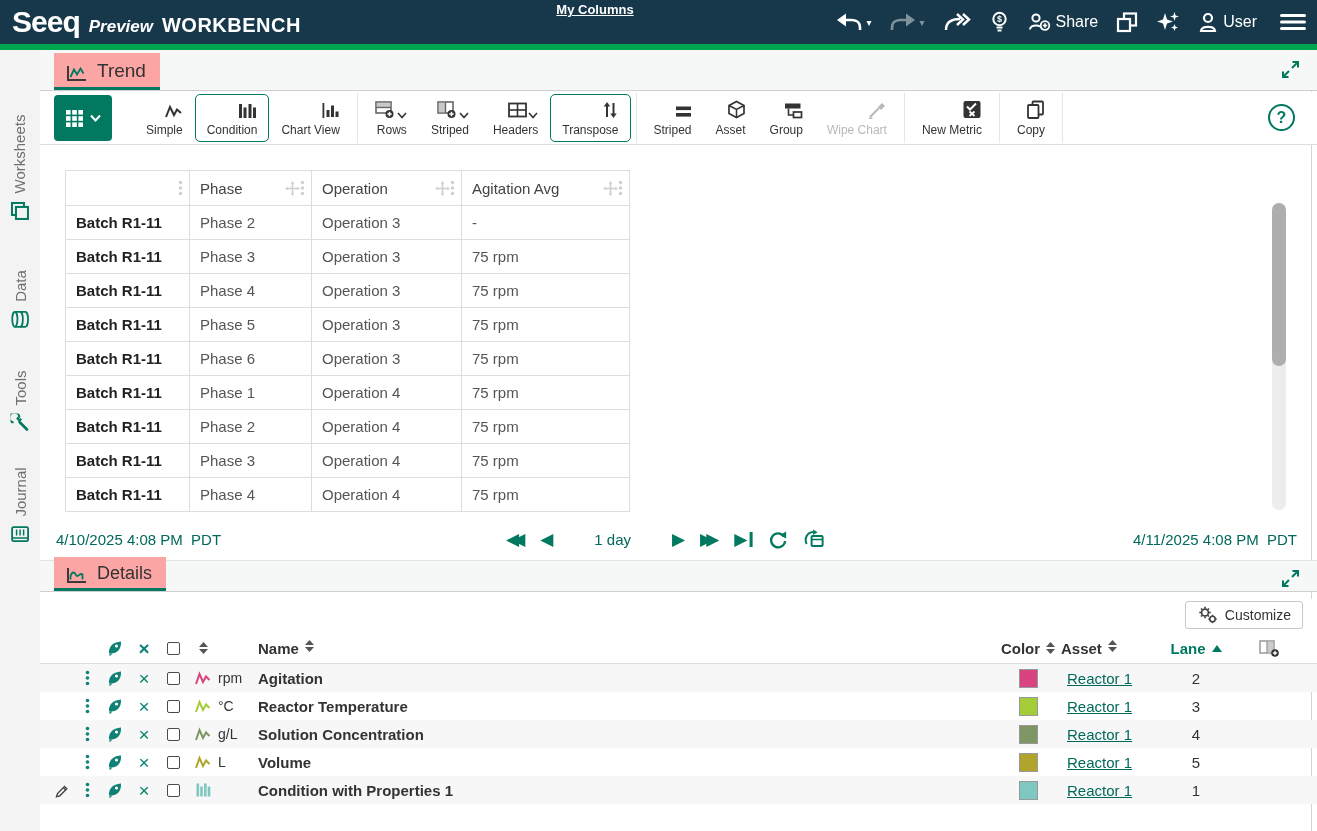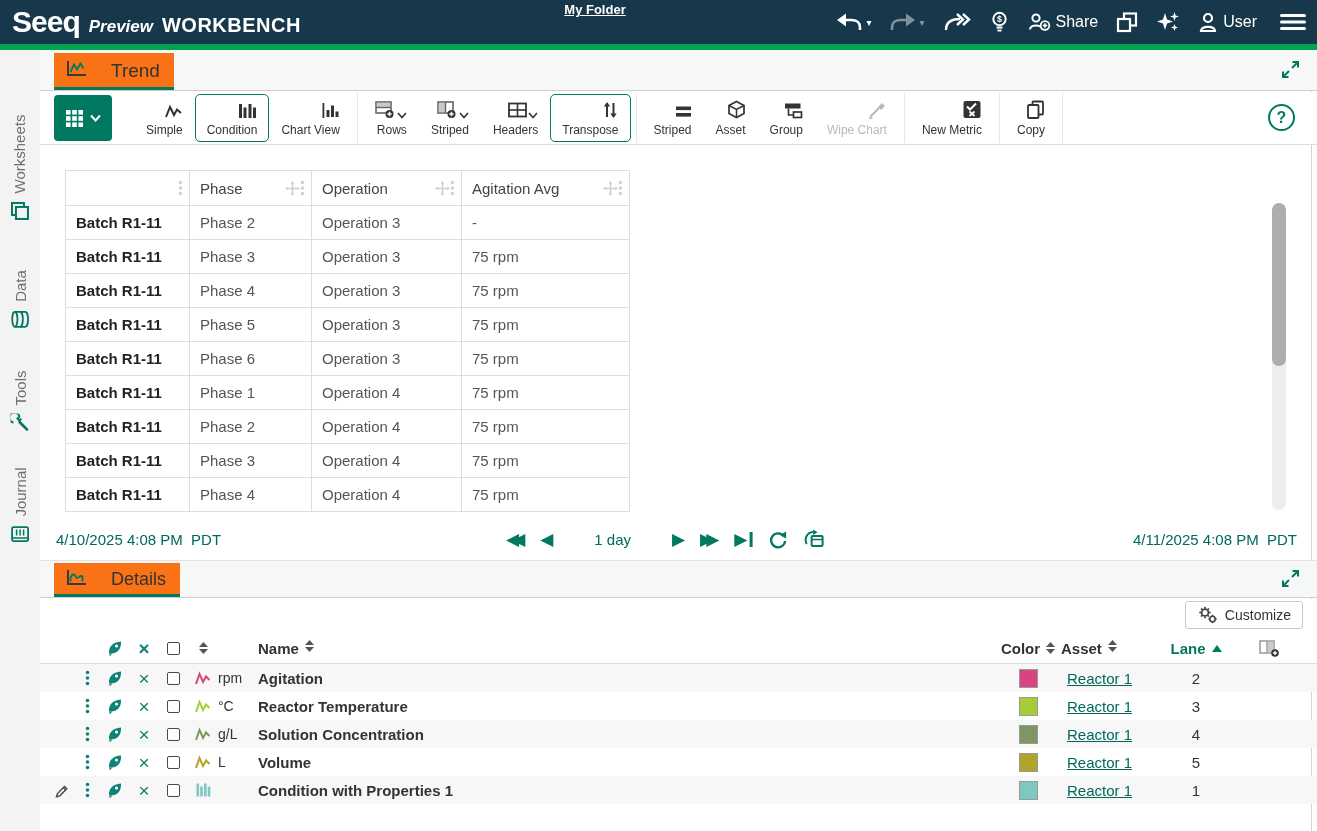--- a/index.html
+++ b/index.html
@@ -28,23 +28,23 @@
 
   
   .sidebar { position:absolute; top:50px; left:0; width:40px; bottom:0; background:#f3f3f3; }
   .side-item { position:absolute; left:0; width:40px; display:flex; align-items:center; justify-content:center; cursor:pointer; }
   .side-rot { transform:rotate(-90deg); display:flex; align-items:center; gap:8px; white-space:nowrap;
               color:#6f6f6f; font-size:15px; }
 
   
   .tabbar { position:absolute; left:40px; right:0; background:#f6f7f7; border-bottom:1px solid #cfcfcf; }
   .tabbar.trend { top:50px; height:41px; }
-  .tabbar.details { top:560px; height:38px; border-top:1px solid #e3e3e3; }
-  .tab { position:absolute; left:14px; bottom:0; background:#f97316; border-bottom:3px solid #007960;
-         display:flex; align-items:flex-start; gap:24px; padding:7px 14px 5px 12px; font-size:19px; color:#333; cursor:pointer; }
+  .tabbar.details { top:560px; height:32px; border-top:1px solid #e3e3e3; }
+  .tab { position:absolute; left:14px; bottom:0; background:#fca5a5; border-bottom:3px solid #007960;
+         display:flex; align-items:flex-end; gap:10px; padding:7px 14px 5px 12px; font-size:19px; color:#333; cursor:pointer; }
   .expand-btn { position:absolute; right:16px; top:9px; cursor:pointer; }
 
   
   .trend-toolbar { position:absolute; left:40px; right:0; top:92px; height:53px; background:#fff;
                    border-bottom:1px solid #ddd; display:flex; align-items:center; padding-left:14px; }
   .grid-btn { width:58px; height:46px; background:#007960; border-radius:4px; display:flex; align-items:center;
               justify-content:center; gap:6px; margin-right:22px; cursor:pointer; }
   .tbtn { display:flex; flex-direction:column; align-items:flex-end; justify-content:center; height:48px;
           padding:0 11px; gap:4px; font-size:12px; color:#333; border:1px solid transparent; border-radius:5px; cursor:pointer; }
   .tbtn.selected { border-color:#007960; }
@@ -109,21 +109,21 @@
 
 <div class="screen">
 
   <div class="topbar">
     <div class="logo-wrap">
       <span class="logo-seeq">Seeq</span>
       <span class="logo-preview">Preview</span>
       <span class="logo-product">WORKBENCH</span>
     </div>
     <div class="crumb-wrap">
-      <span class="crumb-link">My Folder</span>
+      <span class="crumb-link">My Columns</span>
     </div>
     <div class="topbar-right">
       <span class="tb-ic">
         <svg width="27" height="20" viewBox="0 0 27 20">
             <polygon points="1,8 10,1.5 10,14.5" fill="#fff"></polygon>
             <path d="M8 8 H16 C21.5 8 24 11.5 24 15.5 V18" fill="none" stroke="#fff" stroke-width="2.6"></path>
           </svg>
         <span class="caret">▾</span>
       </span>
       <span class="tb-ic dim">

